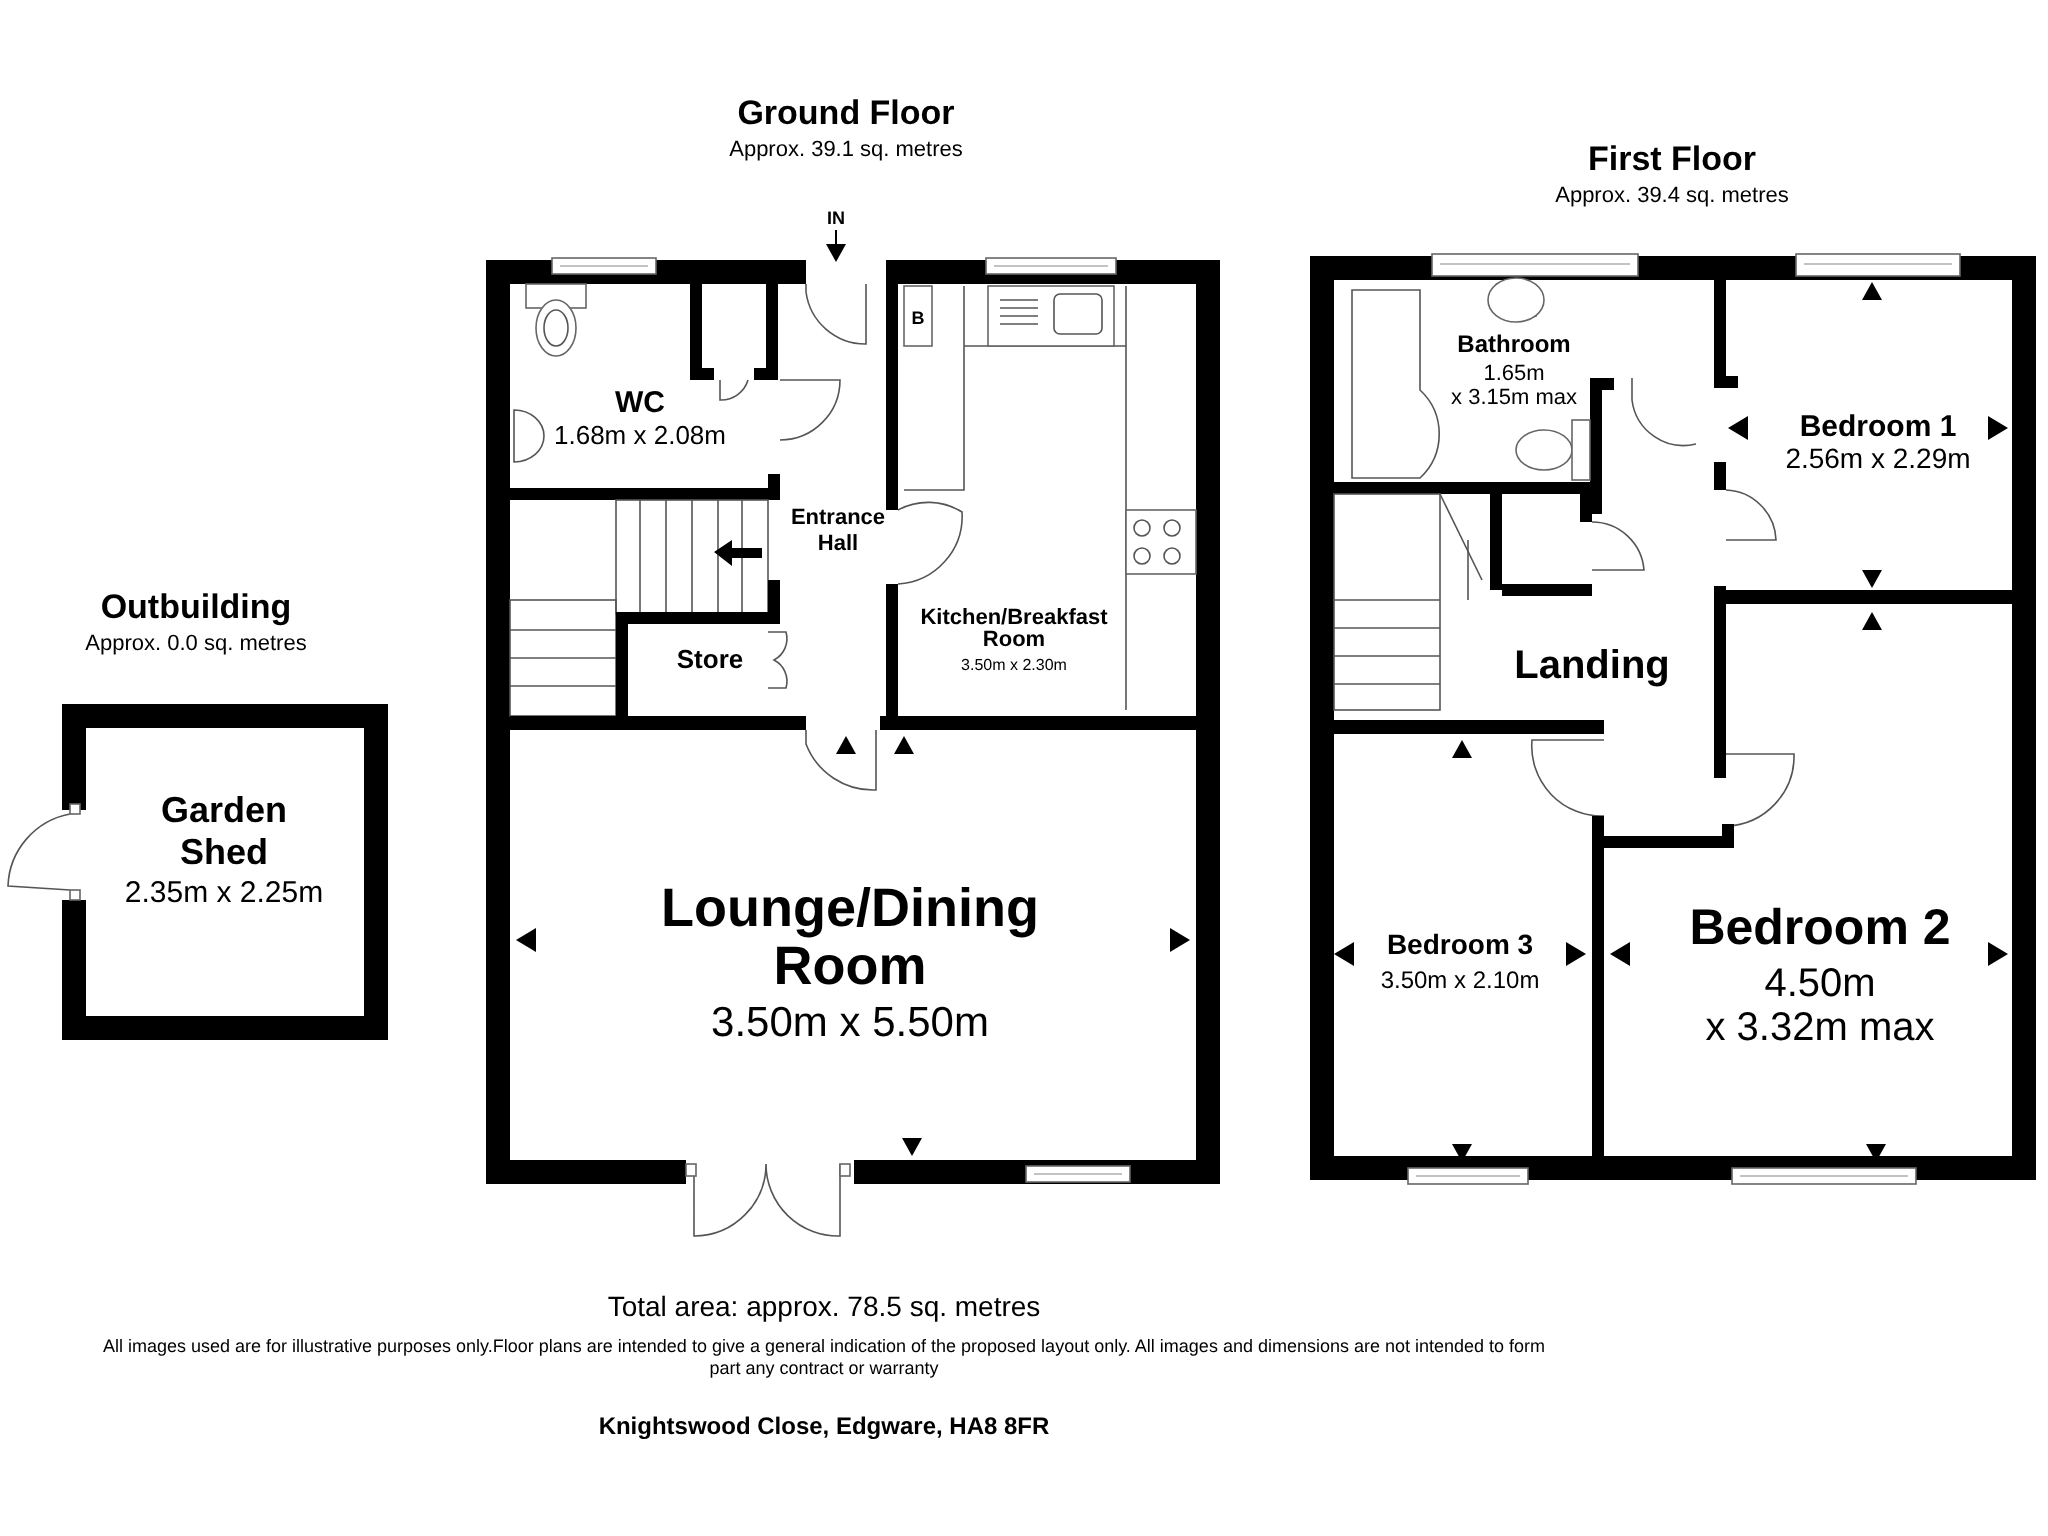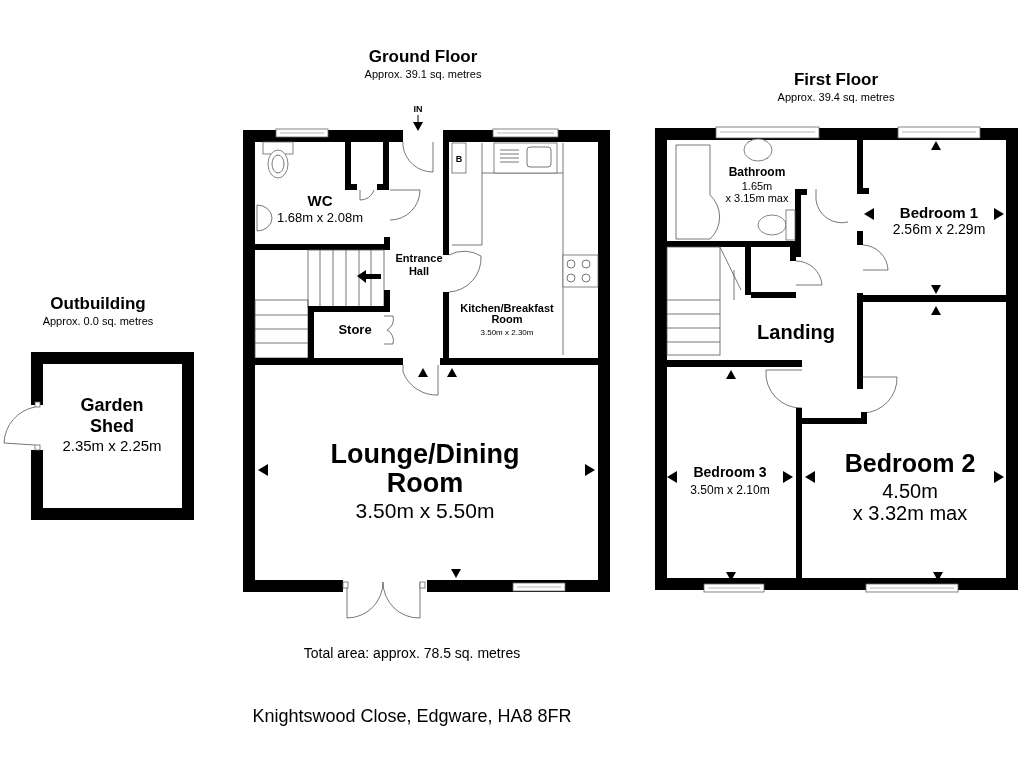--- a/index.html
+++ b/index.html
@@ -10,21 +10,21 @@
   .fix { fill: #fff; stroke: #666; stroke-width: 0.8; }
   .win { fill: #fff; stroke: #666; stroke-width: 0.8; }
   .tri { fill: #000; }
   text { font-family: "Liberation Sans", sans-serif; fill: #000; }
   .floor-title { font-size: 17px; font-weight: bold; }
   .floor-sub { font-size: 11px; }
   .rm-bold { font-weight: bold; }
   .footer-text { position: absolute; left: 0; width: 824px; text-align: center; }
   .total { top: 645px; font-size: 14px; }
   .disc { top: 668px; font-size: 9px; line-height: 11px; font-family: "Liberation Sans Narrow", "Liberation Sans", sans-serif; }
-  .addr { top: 706px; font-size: 18px; font-weight: normal; }
+  .addr { top: 706px; font-size: 12px; font-weight: bold; }
 </style>
 </head>
 <body>
 
 <svg width="1024" height="768" viewBox="0 0 1024 768">
 
   <g>
     <text class="floor-title" x="423" y="62" text-anchor="middle">Ground Floor</text>
     <text class="floor-sub" x="423" y="78" text-anchor="middle">Approx. 39.1 sq. metres</text>
 
@@ -231,14 +231,16 @@
     <text x="730" y="494" text-anchor="middle" font-size="12">3.50m x 2.10m</text>
 
     <text x="910" y="472" text-anchor="middle" font-size="25" class="rm-bold">Bedroom 2</text>
     <text x="910" y="498" text-anchor="middle" font-size="20">4.50m</text>
     <text x="910" y="520" text-anchor="middle" font-size="20">x 3.32m max</text>
   </g>
 </svg>
 
 <div class="footer-text total">Total area: approx. 78.5 sq. metres</div>
 <div class="footer-text disc">
+  <div>All images used are for illustrative purposes only.Floor plans are intended to give a general indication of the proposed layout only. All images and dimensions are not intended to form</div>
+  <div>part any contract or warranty</div>
 </div>
 <div class="footer-text addr">Knightswood Close, Edgware, HA8 8FR</div>
 
 </body></html>

